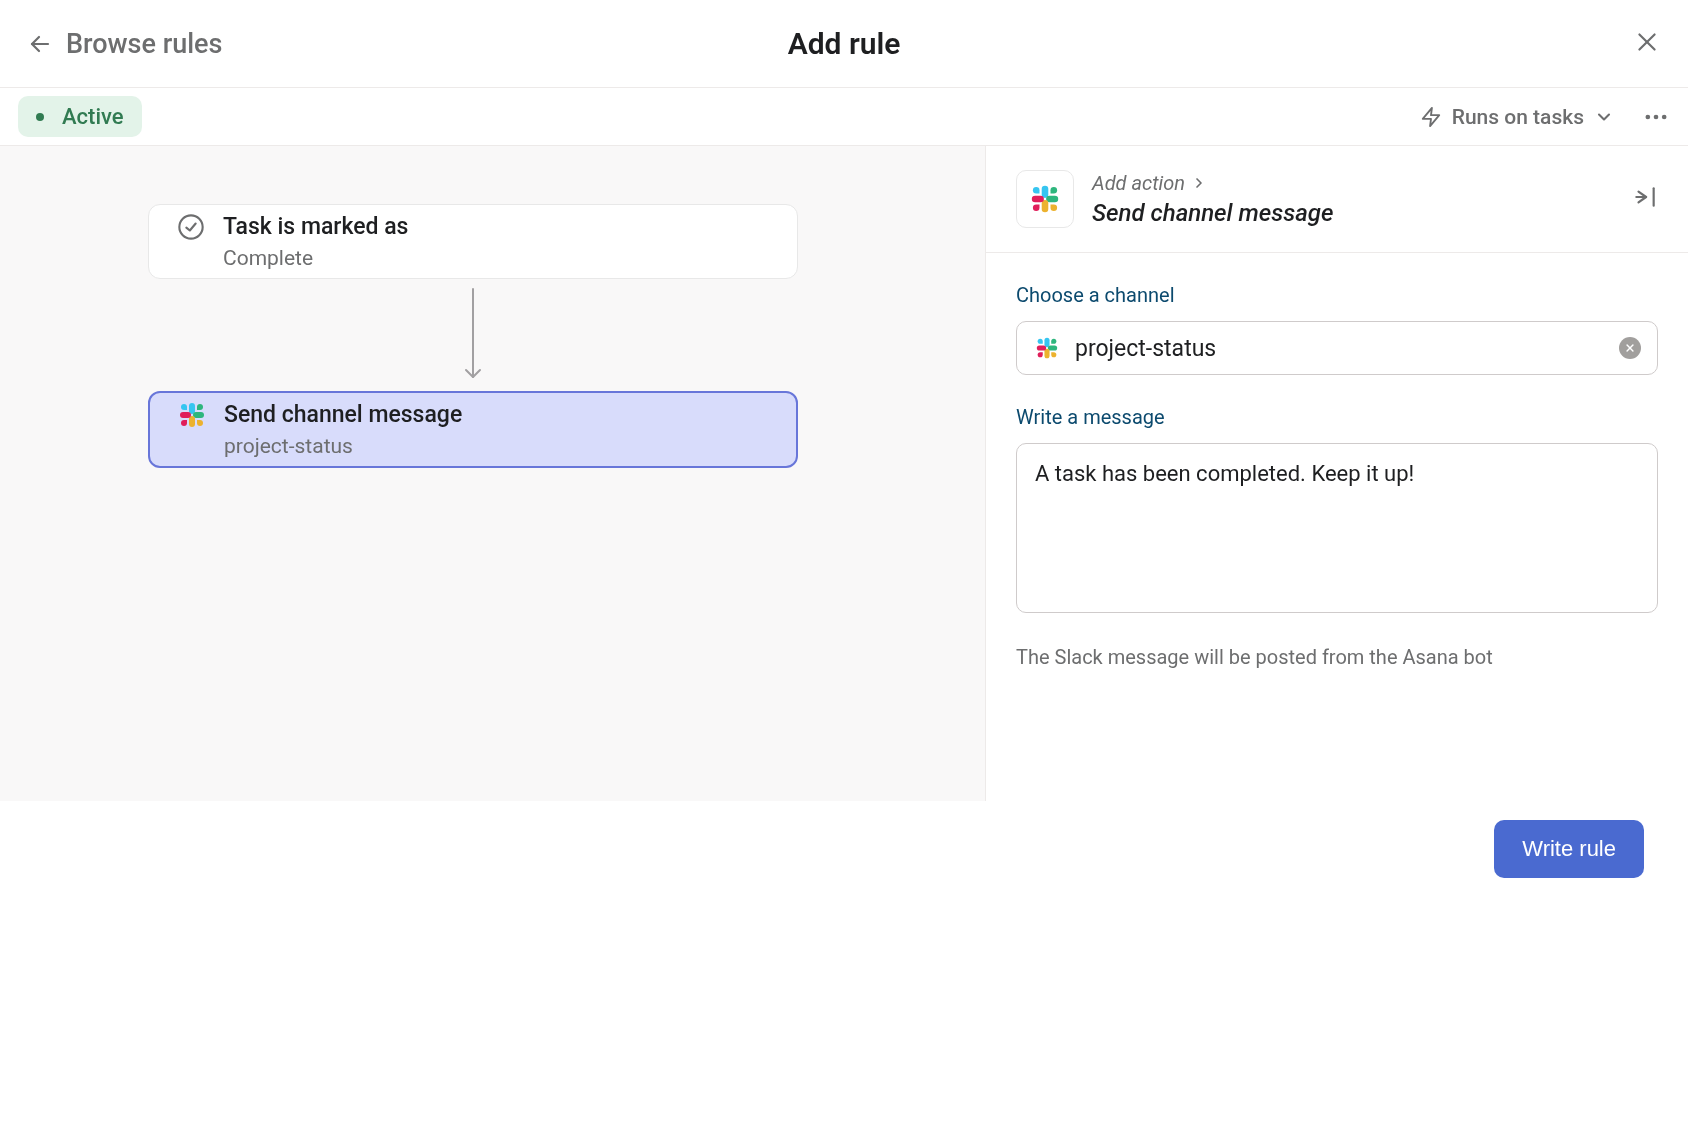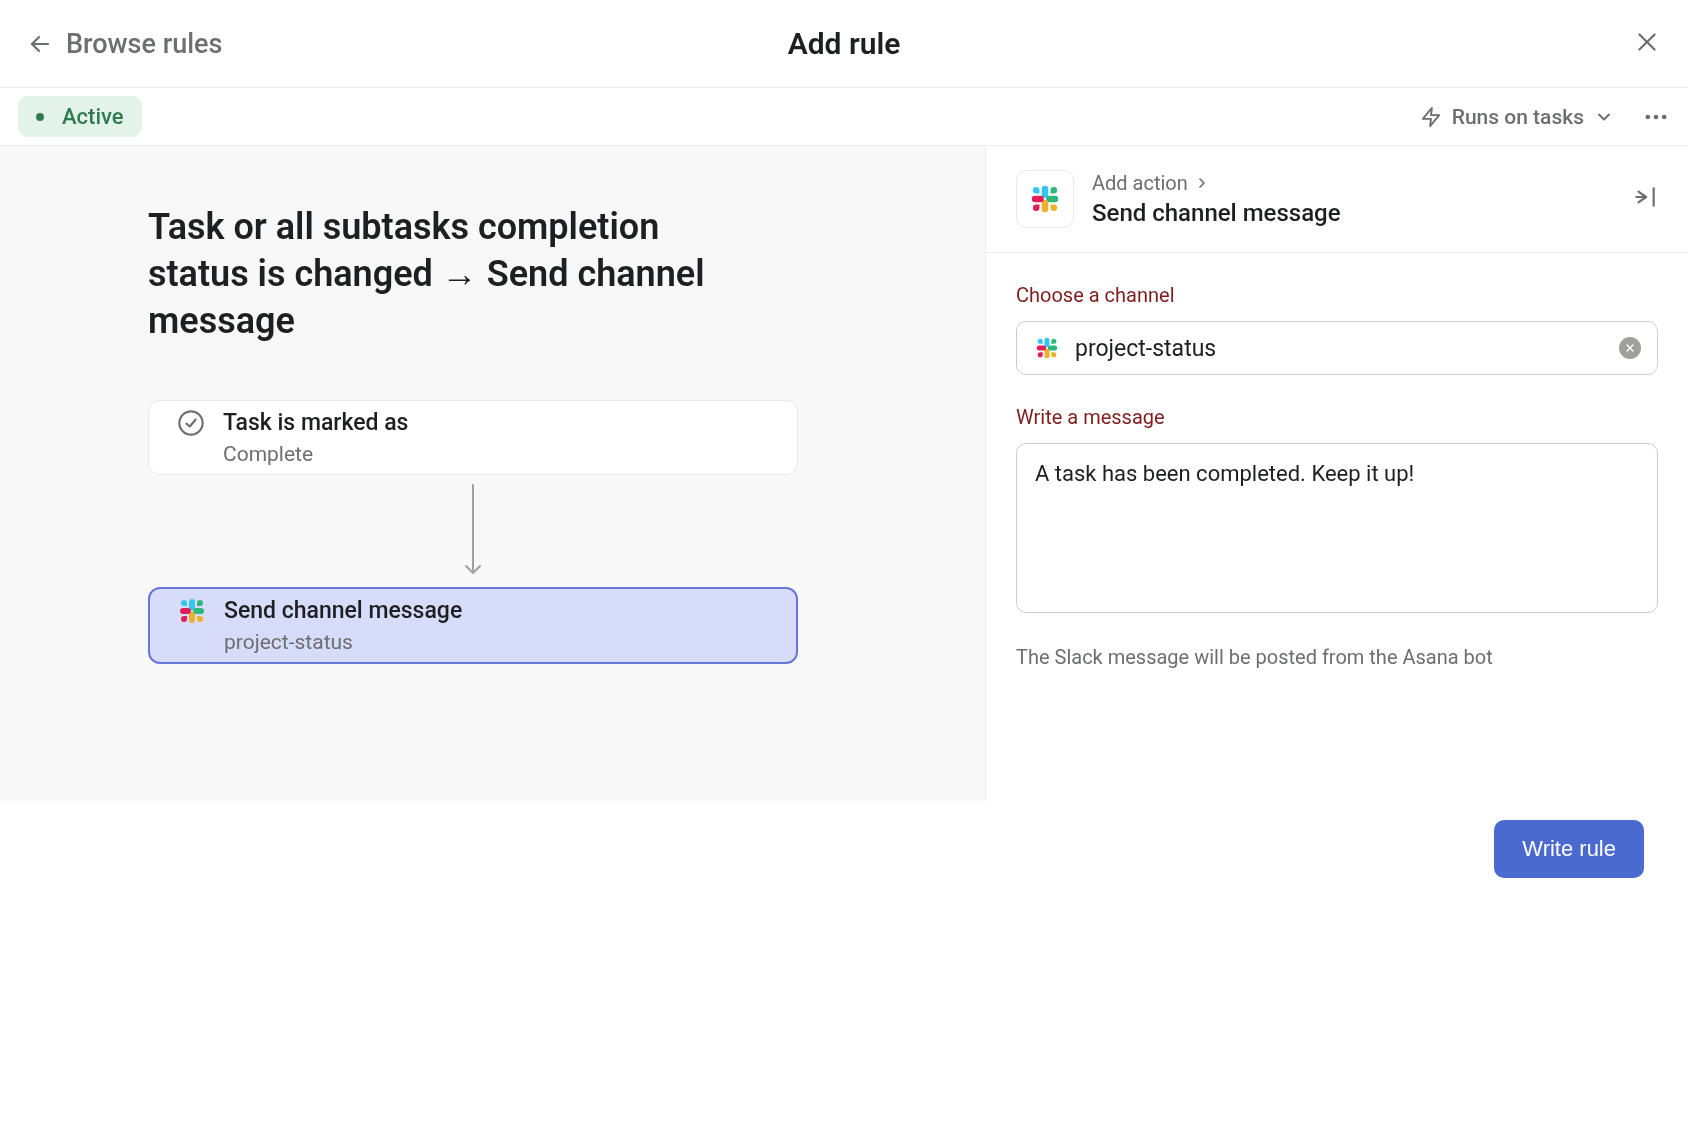--- a/index.html
+++ b/index.html
@@ -162,20 +162,21 @@
       width: 650px;
       padding: 6px 0;
     }
     
     .rp-header {
       padding: 24px 30px;
       border-bottom: 1px solid #edeae9;
       display: flex;
       align-items: center;
       gap: 18px;
+      font-style: italic;
     }
     .rp-icon-box {
       width: 58px;
       height: 58px;
       border: 1px solid #e8e8e8;
       border-radius: 10px;
       display: flex;
       align-items: center;
       justify-content: center;
       background: #fff;
@@ -201,21 +202,21 @@
       cursor: pointer;
       color: #6d6e6f;
     }
     
     .rp-body {
       padding: 30px;
       flex: 1;
     }
     .field-label {
       font-size: 20px;
-      color: #7f1d1d;
+      color: #0c4a6e;
       margin-bottom: 14px;
     }
     .channel-input {
       border: 1px solid #cfcbcb;
       border-radius: 10px;
       padding: 12px 16px;
       display: flex;
       align-items: center;
       gap: 14px;
       margin-bottom: 30px;
@@ -330,21 +331,20 @@
         <circle cx="5" cy="12" r="2"></circle>
         <circle cx="12" cy="12" r="2"></circle>
         <circle cx="19" cy="12" r="2"></circle>
       </svg>
   </div>
 </div>
 
 <div class="main">
 
   <div class="left-panel">
-    <h1 class="rule-title">Task or all subtasks completion status is changed → Send channel message</h1>
 
     <div class="flow-card">
       <div class="flow-card-icon">
         <svg width="28" height="28" viewBox="0 0 24 24" fill="none" stroke="#6d6e6f" stroke-width="1.8" stroke-linecap="round" stroke-linejoin="round">
             <circle cx="12" cy="12" r="10"></circle>
             <polyline points="8 12.5 11 15 16 9"></polyline>
           </svg>
       </div>
       <div class="flow-card-content">
         <div class="flow-card-title">Task is marked as</div>

